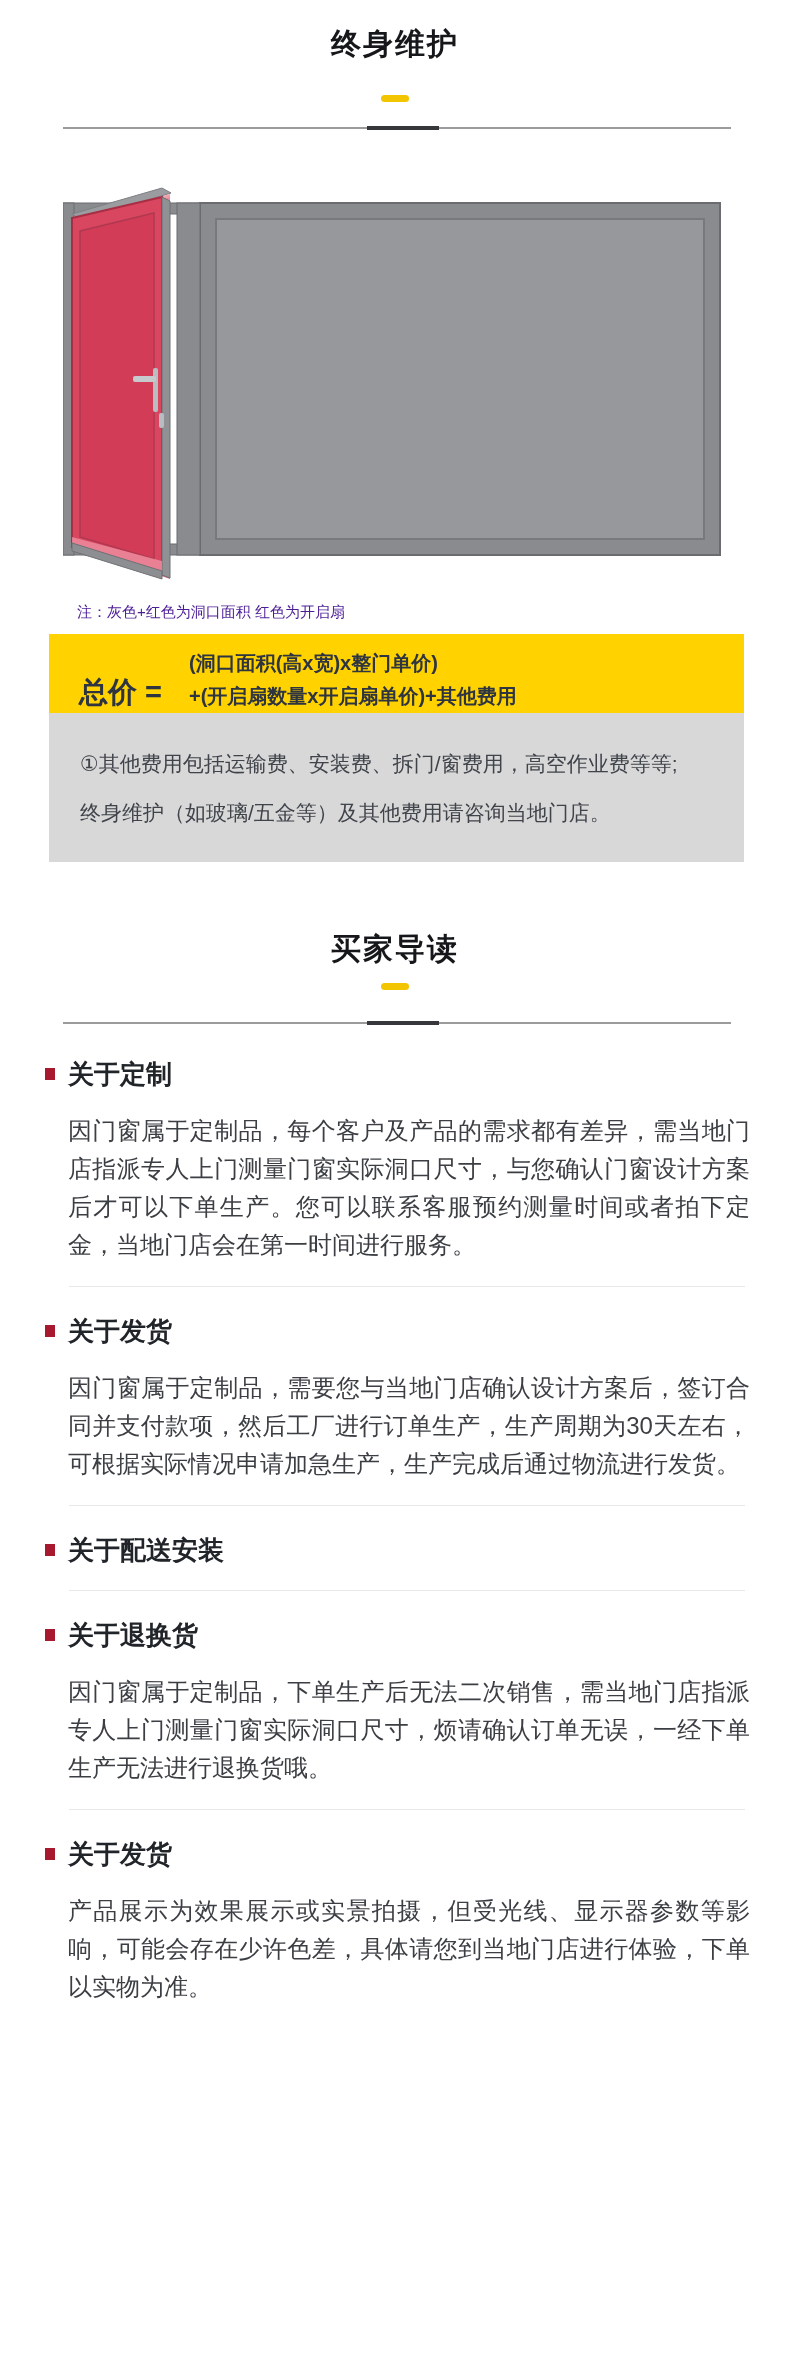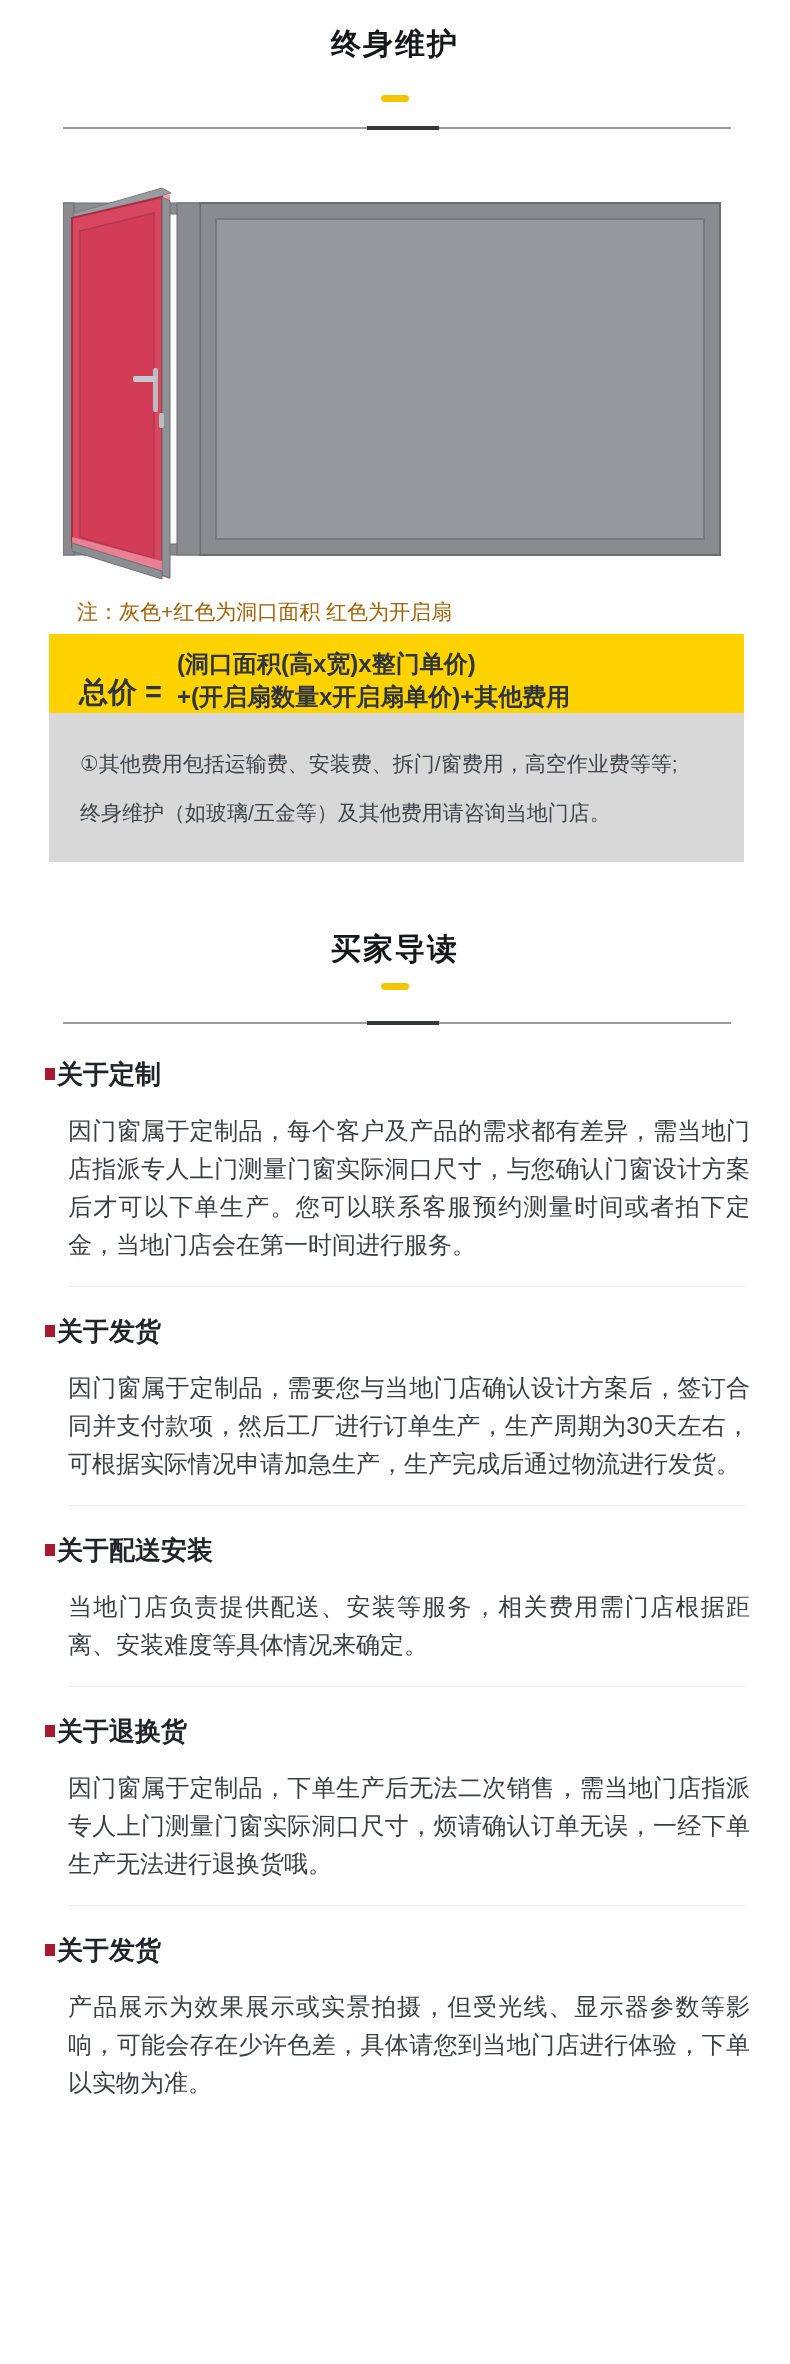--- a/index.html
+++ b/index.html
@@ -16,42 +16,42 @@
     font-size:30px; font-weight:bold; color:#15171a; letter-spacing:2px;
     line-height:36px;
   }
   .accent-dash {
     left:381px; width:28px; height:7px; border-radius:3.5px; background:#F2C500;
   }
   .title-divider { left:63px; width:668px; height:2px; background:#9b9b9b; }
   .title-divider-dark { left:367px; width:72px; height:4px; background:#36373b; }
 
   
-  .diagram-note { left:77px; font-size:21px; color:#a16207; line-height:24px; }
+  .diagram-note { left:77px; font-size:15px; color:#4c1d95; line-height:24px; }
 
   
   .formula-box {
     left:49px; width:695px; height:79px; background:#FFD200;
     display:flex; align-items:flex-end; padding-left:30px; gap:15px;
   }
   .formula-label { font-size:29px; font-weight:bold; color:#2E3440; white-space:nowrap; }
-  .formula-lines { font-size:24px; font-weight:bold; color:#2E3440; line-height:33px; }
+  .formula-lines { font-size:20px; font-weight:bold; color:#2E3440; line-height:33px;margin-left:12px; }
 
   
   .notes-box {
     left:49px; width:695px; height:149px; background:#D8D8D8;
     display:flex; flex-direction:column; justify-content:center; gap:24px;
     padding:0 31px;
   }
   .notes-box p { font-size:21px; color:#3f434a; line-height:25px; }
 
   
   .sections { left:45px; top:1056px; width:706px; }
   .section { position:relative; }
-  .sec-head { display:flex; align-items:center; gap:2px; height:36px; }
+  .sec-head { display:flex; align-items:center; gap:13px; height:36px; }
   .bullet { width:10px; height:12px; background:#A6192E; flex:0 0 auto; }
   .sec-title { font-size:26px; font-weight:bold; color:#212429; }
   .sec-body {
     margin:20px 0 0 23px; width:682px;
     font-size:24px; line-height:38px; color:#3b3e43;
     text-align:justify; text-justify:inter-ideograph;
   }
   .sec-divider { height:1px; background:#e9e9e9; margin:22px 0 26px 24px; width:676px; }
 </style>
 </head>
@@ -139,21 +139,20 @@
     </div>
     <p class="sec-body">因门窗属于定制品，需要您与当地门店确认设计方案后，签订合同并支付款项，然后工厂进行订单生产，生产周期为30天左右，可根据实际情况申请加急生产，生产完成后通过物流进行发货。</p>
     <div class="sec-divider"></div>
   </div>
 
   <div class="section">
     <div class="sec-head">
       <span class="bullet"></span>
       <span class="sec-title">关于配送安装</span>
     </div>
-    <p class="sec-body">当地门店负责提供配送、安装等服务，相关费用需门店根据距离、安装难度等具体情况来确定。</p>
     <div class="sec-divider"></div>
   </div>
 
   <div class="section">
     <div class="sec-head">
       <span class="bullet"></span>
       <span class="sec-title">关于退换货</span>
     </div>
     <p class="sec-body">因门窗属于定制品，下单生产后无法二次销售，需当地门店指派专人上门测量门窗实际洞口尺寸，烦请确认订单无误，一经下单生产无法进行退换货哦。</p>
     <div class="sec-divider"></div>

